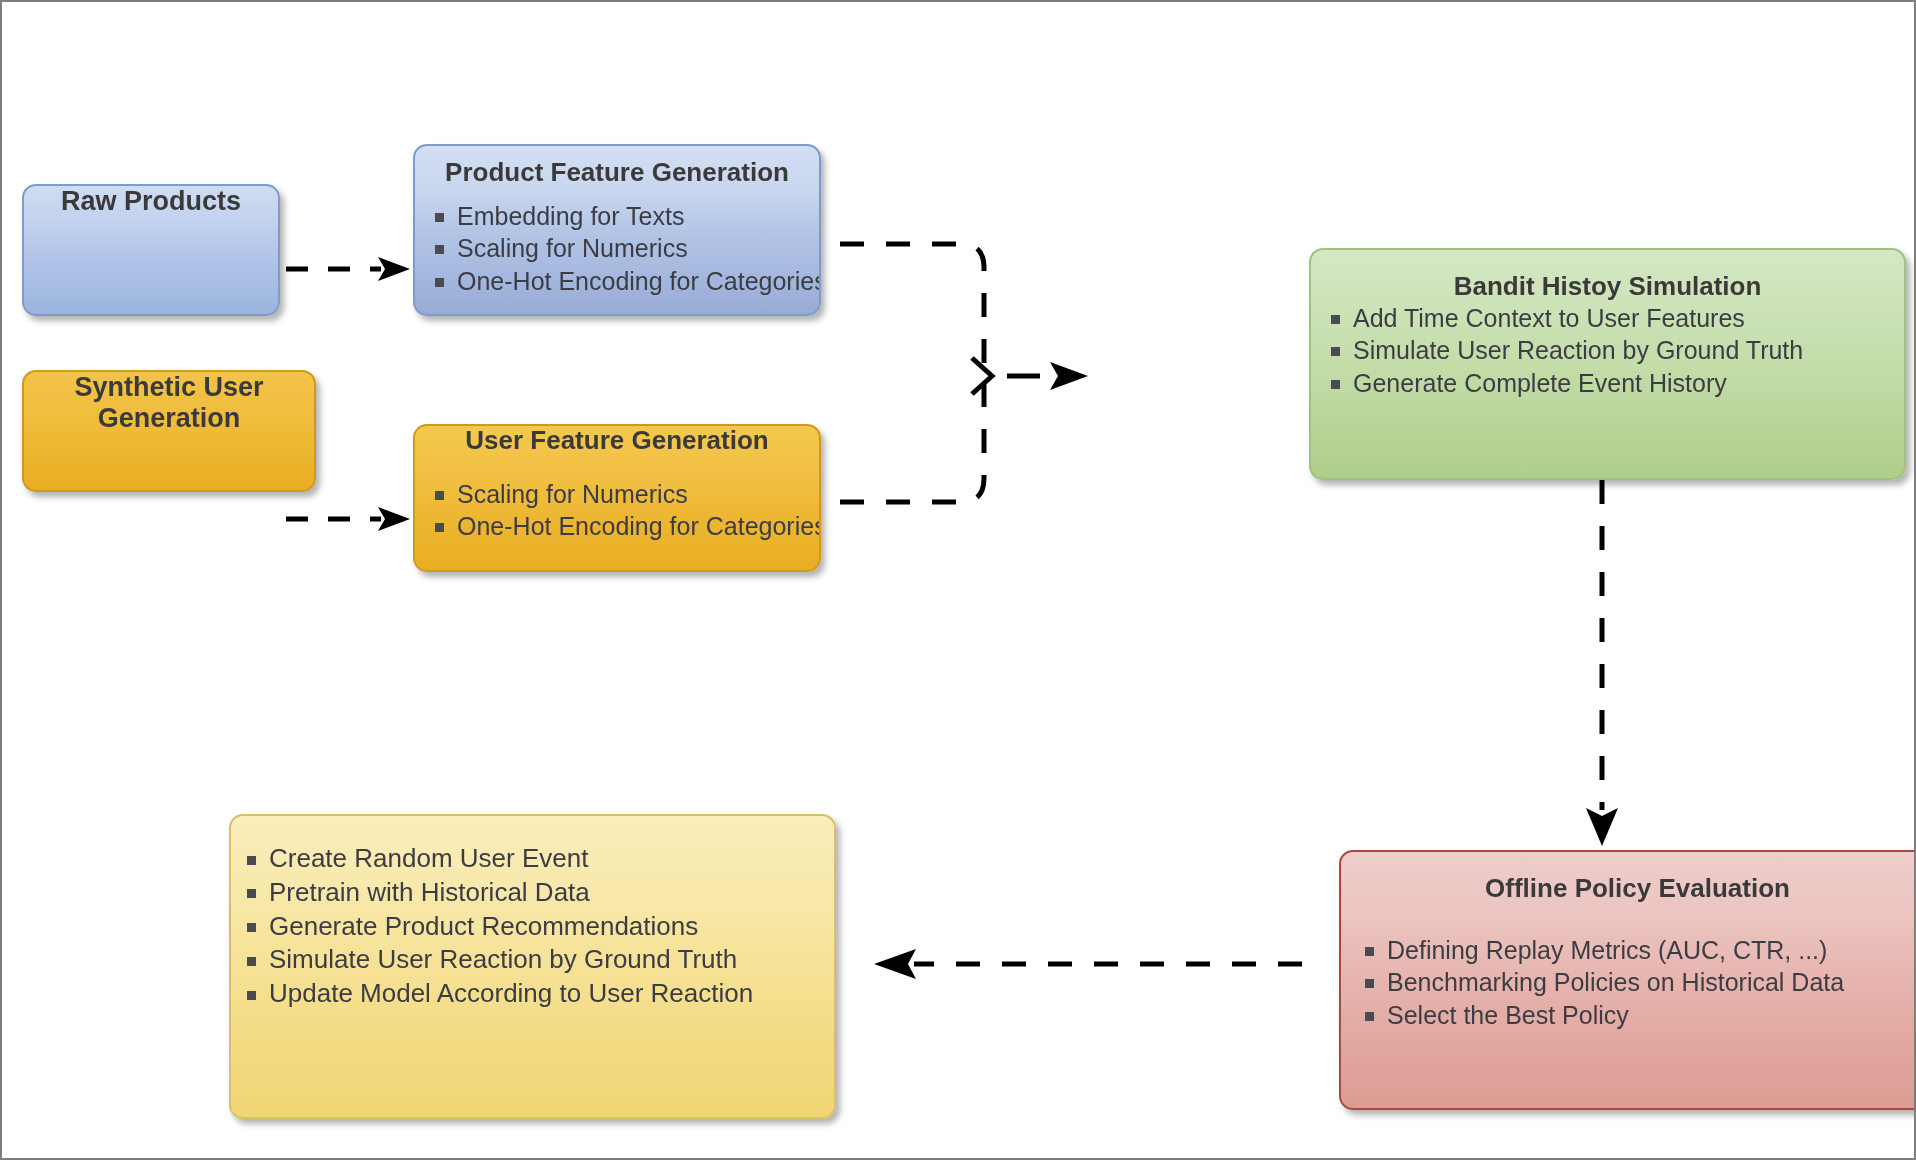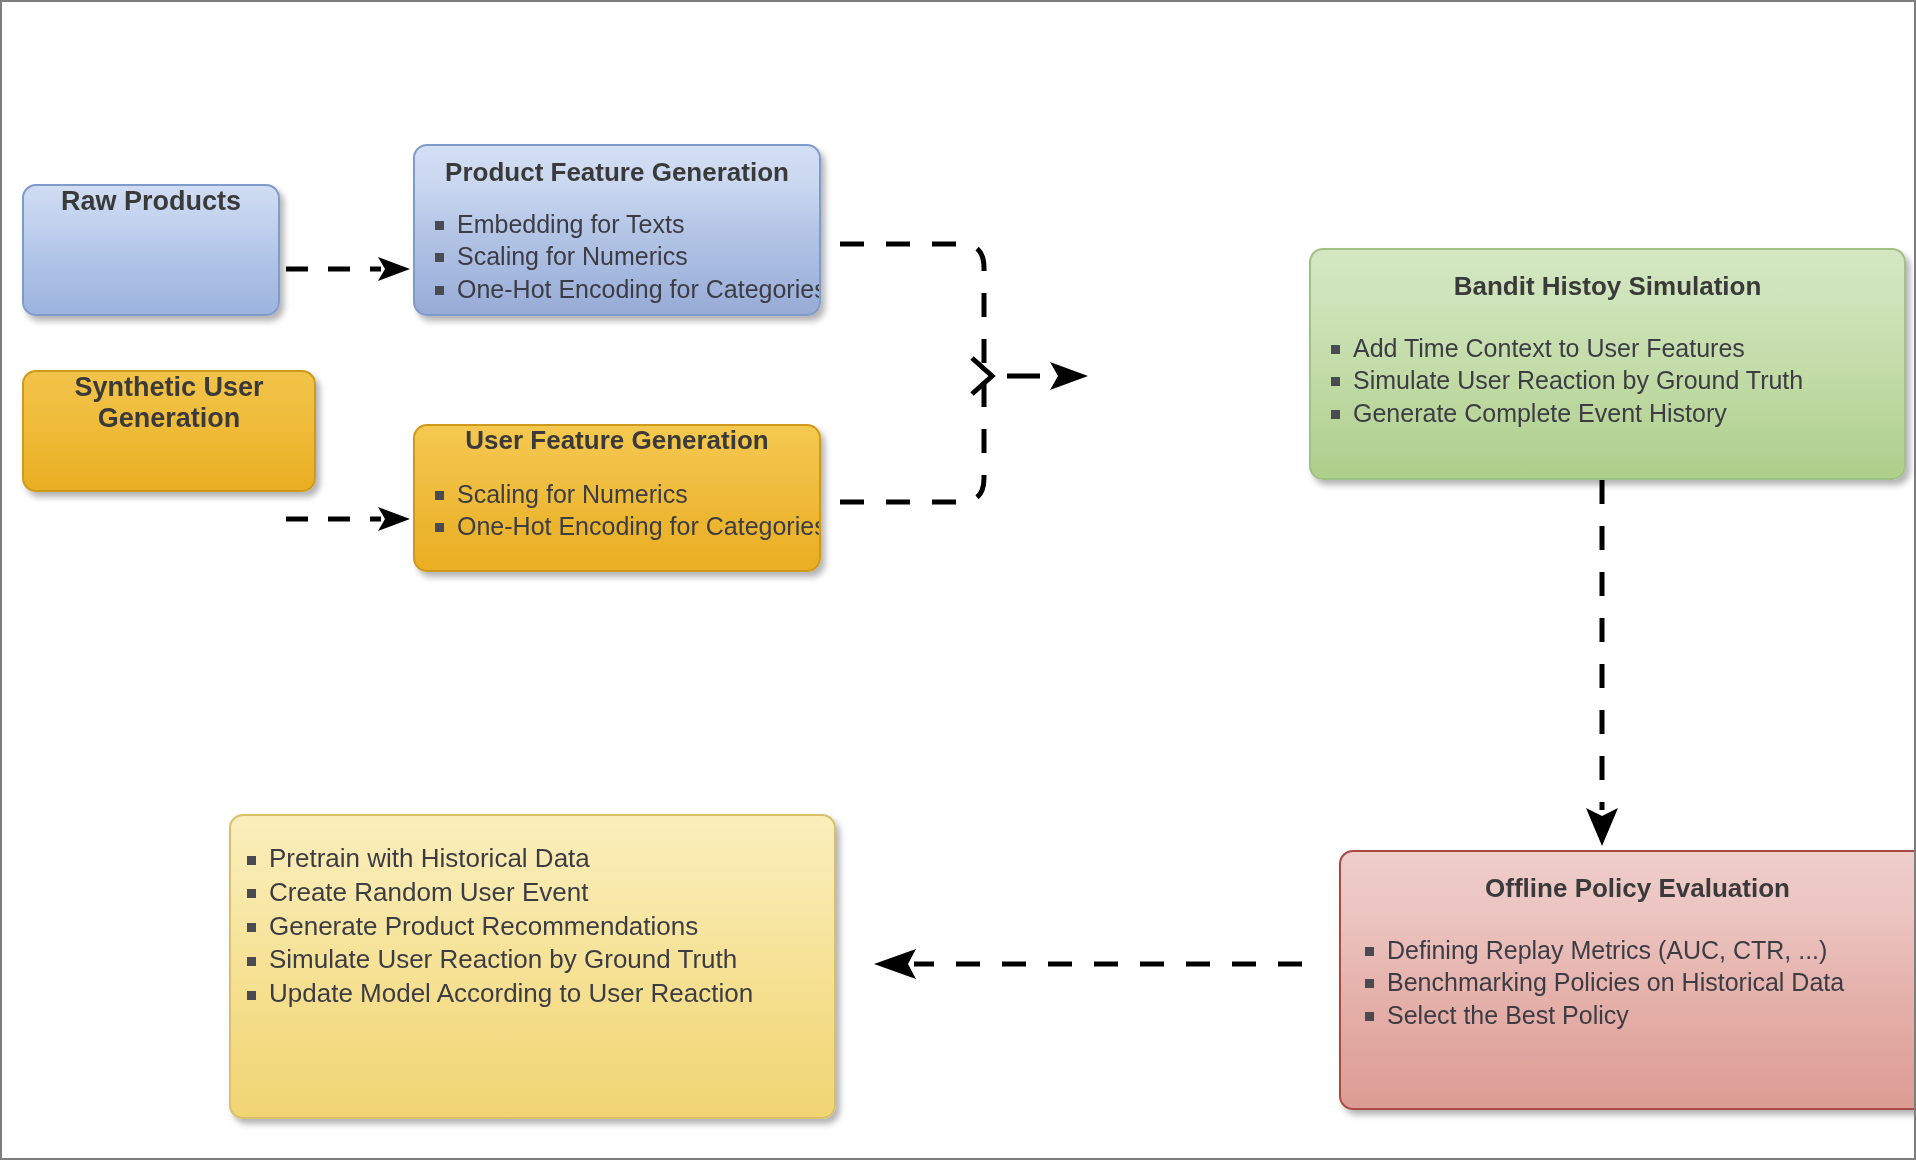--- a/index.html
+++ b/index.html
@@ -124,61 +124,61 @@
 
 <div id="canvas">
 
 
   <div class="node simple blue-light" style="left:20px; top:182px; width:258px; height:132px;">
     <div class="node-title">Raw Products</div>
   </div>
 
   <div class="node blue-card" style="left:411px; top:142px; width:408px; height:172px;">
     <div class="node-title" style="font-size:26px; padding-top:12px;">Product Feature Generation</div>
-    <ul class="node-bullets" style="margin-top:20px; padding-left:16px; font-size:25px;">
+    <ul class="node-bullets" style="margin-top:12px; padding-left:16px; font-size:25px;">
       <li>Embedding for Texts</li>
       <li>Scaling for Numerics</li>
       <li>One-Hot Encoding for Categories</li>
     </ul>
   </div>
 
   <div class="node simple orange-solid" style="left:20px; top:368px; width:294px; height:122px;">
     <div class="node-title">Synthetic User Generation</div>
   </div>
 
   <div class="node orange-card" style="left:411px; top:422px; width:408px; height:148px;">
     <div class="node-title" style="font-size:26px; padding-top:0;">User Feature Generation</div>
     <ul class="node-bullets" style="margin-top:22px; padding-left:16px; font-size:25px;">
       <li>Scaling for Numerics</li>
       <li>One-Hot Encoding for Categories</li>
     </ul>
   </div>
 
   <div class="node green-card" style="left:1307px; top:246px; width:597px; height:232px;">
     <div class="node-title" style="font-size:26px; padding-top:22px;">Bandit Histoy Simulation</div>
-    <ul class="node-bullets" style="margin-top:30px; padding-left:16px; font-size:25px;">
+    <ul class="node-bullets" style="padding-left:16px; font-size:25px;">
       <li>Add Time Context to User Features</li>
       <li>Simulate User Reaction by Ground Truth</li>
       <li>Generate Complete Event History</li>
     </ul>
   </div>
 
   <div class="node red-card" style="left:1293px; top:848px; width:597px; height:260px;margin-left:44px;">
     <div class="node-title" style="font-size:26px; padding-top:22px;">Offline Policy Evaluation</div>
     <ul class="node-bullets" style="margin-top:30px; padding-left:20px; font-size:25px;">
       <li>Defining Replay Metrics (AUC, CTR, ...)</li>
       <li>Benchmarking Policies on Historical Data</li>
       <li>Select the Best Policy</li>
     </ul>
   </div>
 
   <div class="node yellow-card" style="left:227px; top:812px; width:607px; height:305px;">
     <ul class="node-bullets" style="margin-top:26px; padding-left:12px; font-size:26px;">
+      <li>Create Random User Event</li>
       <li>Pretrain with Historical Data</li>
-      <li>Create Random User Event</li>
       <li>Generate Product Recommendations</li>
       <li>Simulate User Reaction by Ground Truth</li>
       <li>Update Model According to User Reaction</li>
     </ul>
   </div>
 
   <div class="conn" style="left:284px; top:252px; width:130px; height:30px;">
     <svg width="130" height="30" viewBox="0 0 130 30">
       <line x1="0" y1="15" x2="95" y2="15" stroke="#000" stroke-width="5" stroke-dasharray="22,20" stroke-linecap="butt"></line>
       <polygon points="92,3 124,15 92,27 99,15" fill="#000"></polygon>

